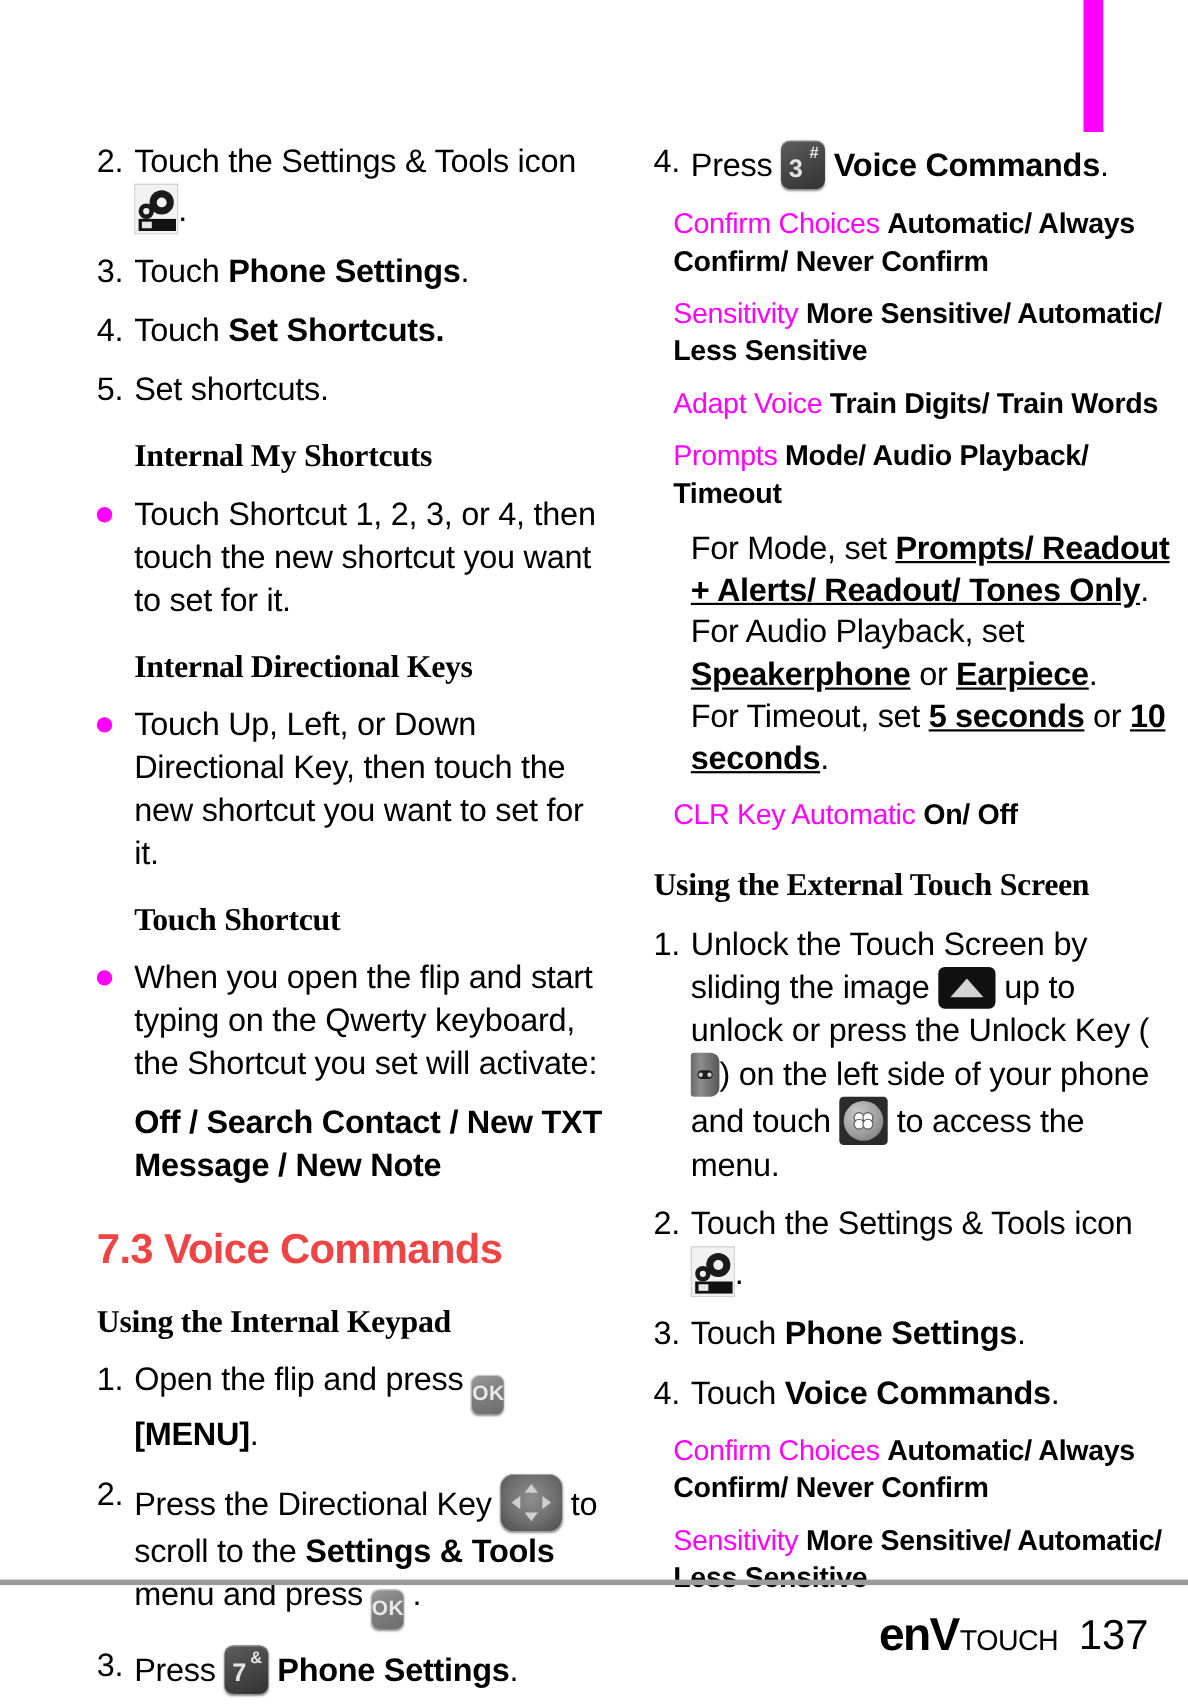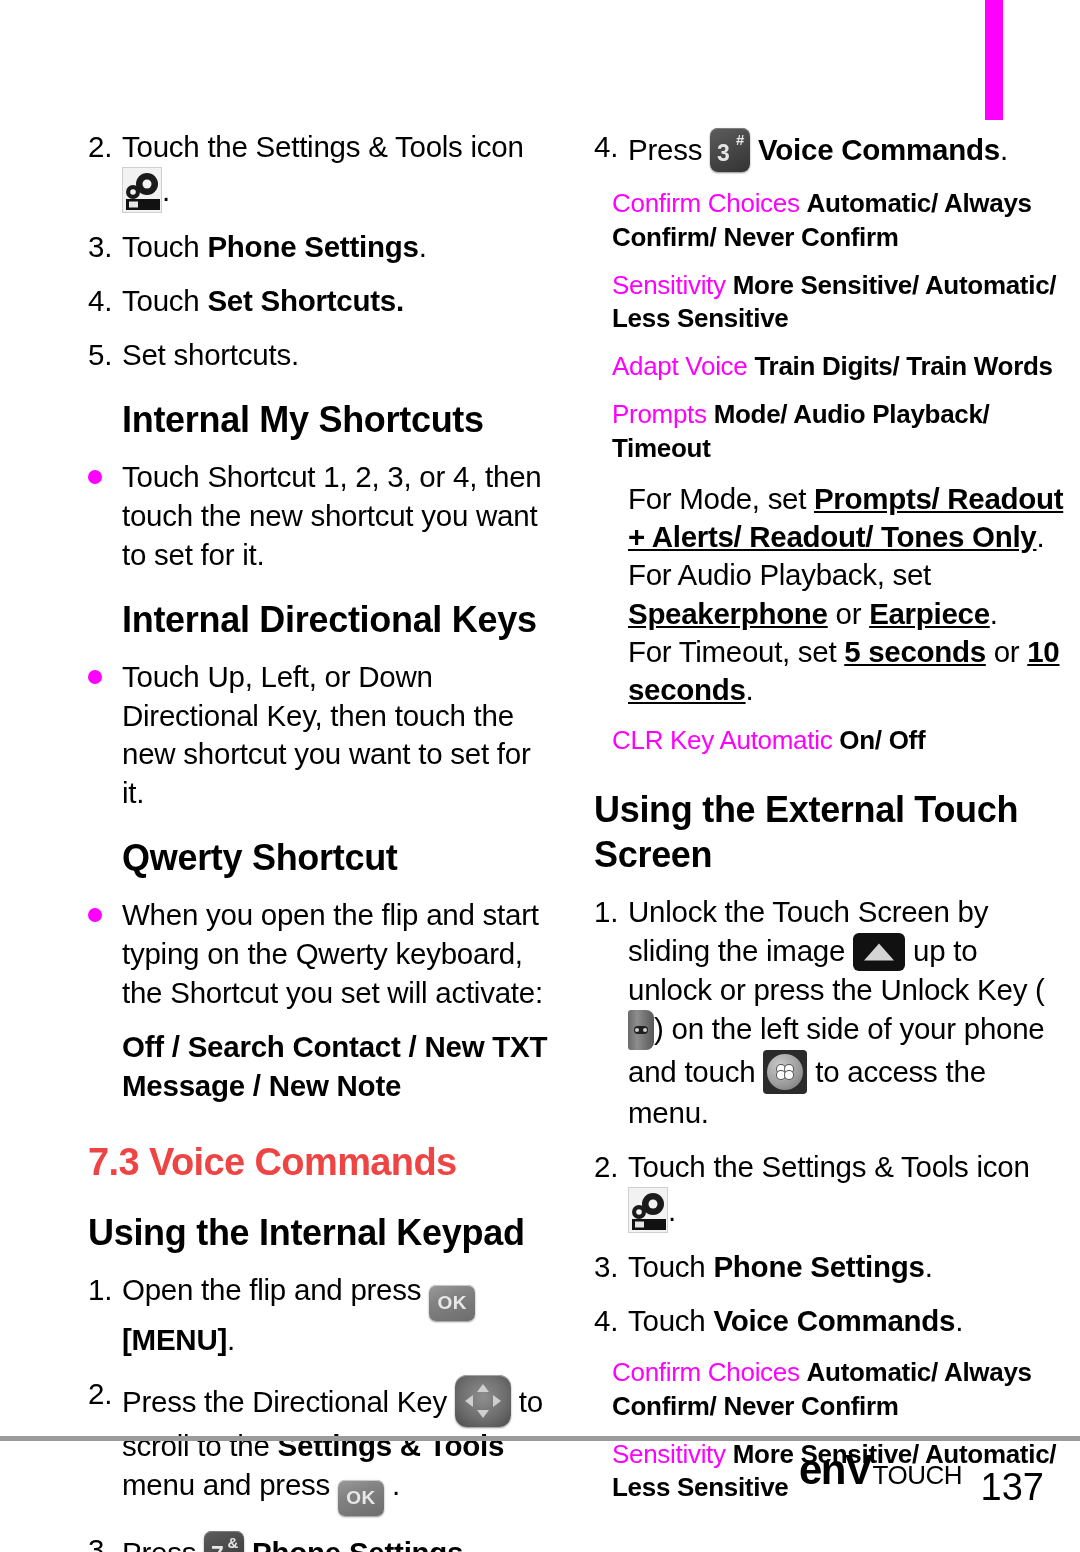--- a/index.html
+++ b/index.html
@@ -73,25 +73,26 @@
   .bullet-item .dot i {
     display: block;
     width: 14px;
     height: 14px;
     border-radius: 50%;
     background: #ff00ff;
   }
   .bullet-item .tx { flex: 1 1 auto; }
 
   h3.sub {
-    font-size: 36px;
+    font-size: 29px;
     font-weight: bold;
     letter-spacing: -0.3px;
     margin: 22px 0 16px 34px;
     line-height: 1.25;
+    font-family: Liberation Serif, serif;
   }
   h3.sub.tight { margin-top: 14px; }
 
   h2.section {
     font-size: 38px;
     font-weight: bold;
     color: #ef4444;
     letter-spacing: -0.6px;
     margin: 36px 0 26px 0;
     line-height: 1.1;
@@ -128,21 +129,21 @@
 
   
   .key {
     display: inline-block;
     vertical-align: -9px;
     position: relative;
   }
 
   
   .key-ok {
-    width: 46px; height: 36px;
+    width: 29px; height: 36px;
     border-radius: 7px;
     background: linear-gradient(160deg,#9a9a9a 0%,#818181 40%,#6d6d6d 100%);
     box-shadow: inset 0 1px 0 #c9c9c9, 0 1px 2px rgba(0,0,0,.45);
     color: #e8e8e8;
     font-size: 19px;
     font-weight: bold;
     text-align: center;
     line-height: 36px;
     letter-spacing: 0.5px;
   }
@@ -277,21 +278,21 @@
   }
   .footer .rule {
     position: absolute;
     top: 18px; left: 0;
     width: 1080px;
     height: 5px;
     background: #9b9b9b;
   }
   .footer .brand {
     position: absolute;
-    top: 28px;
+    top: 44px;
     right: 118px;
     display: flex;
     align-items: baseline;
     font-weight: bold;
   }
   .footer .brand .env {
     font-size: 42px;
     letter-spacing: -1.5px;
     font-weight: bold;
   }
@@ -359,21 +360,21 @@
 
     <h3 class="sub">Internal Directional Keys</h3>
 
     <div class="bullet-item">
       <span class="dot">
           <i></i>
         </span>
       <span class="tx">Touch Up, Left, or Down Directional Key, then touch the new shortcut you want to set for it.</span>
     </div>
 
-    <h3 class="sub">Qwerty Shortcut</h3>
+    <h3 class="sub">Touch Shortcut</h3>
 
     <div class="bullet-item">
       <span class="dot">
           <i></i>
         </span>
       <span class="tx">When you open the flip and start typing on the Qwerty keyboard, the Shortcut you set will activate:</span>
     </div>
 
     <div class="indent bold">Off / Search Contact / New TXT Message / New Note</div>
 

